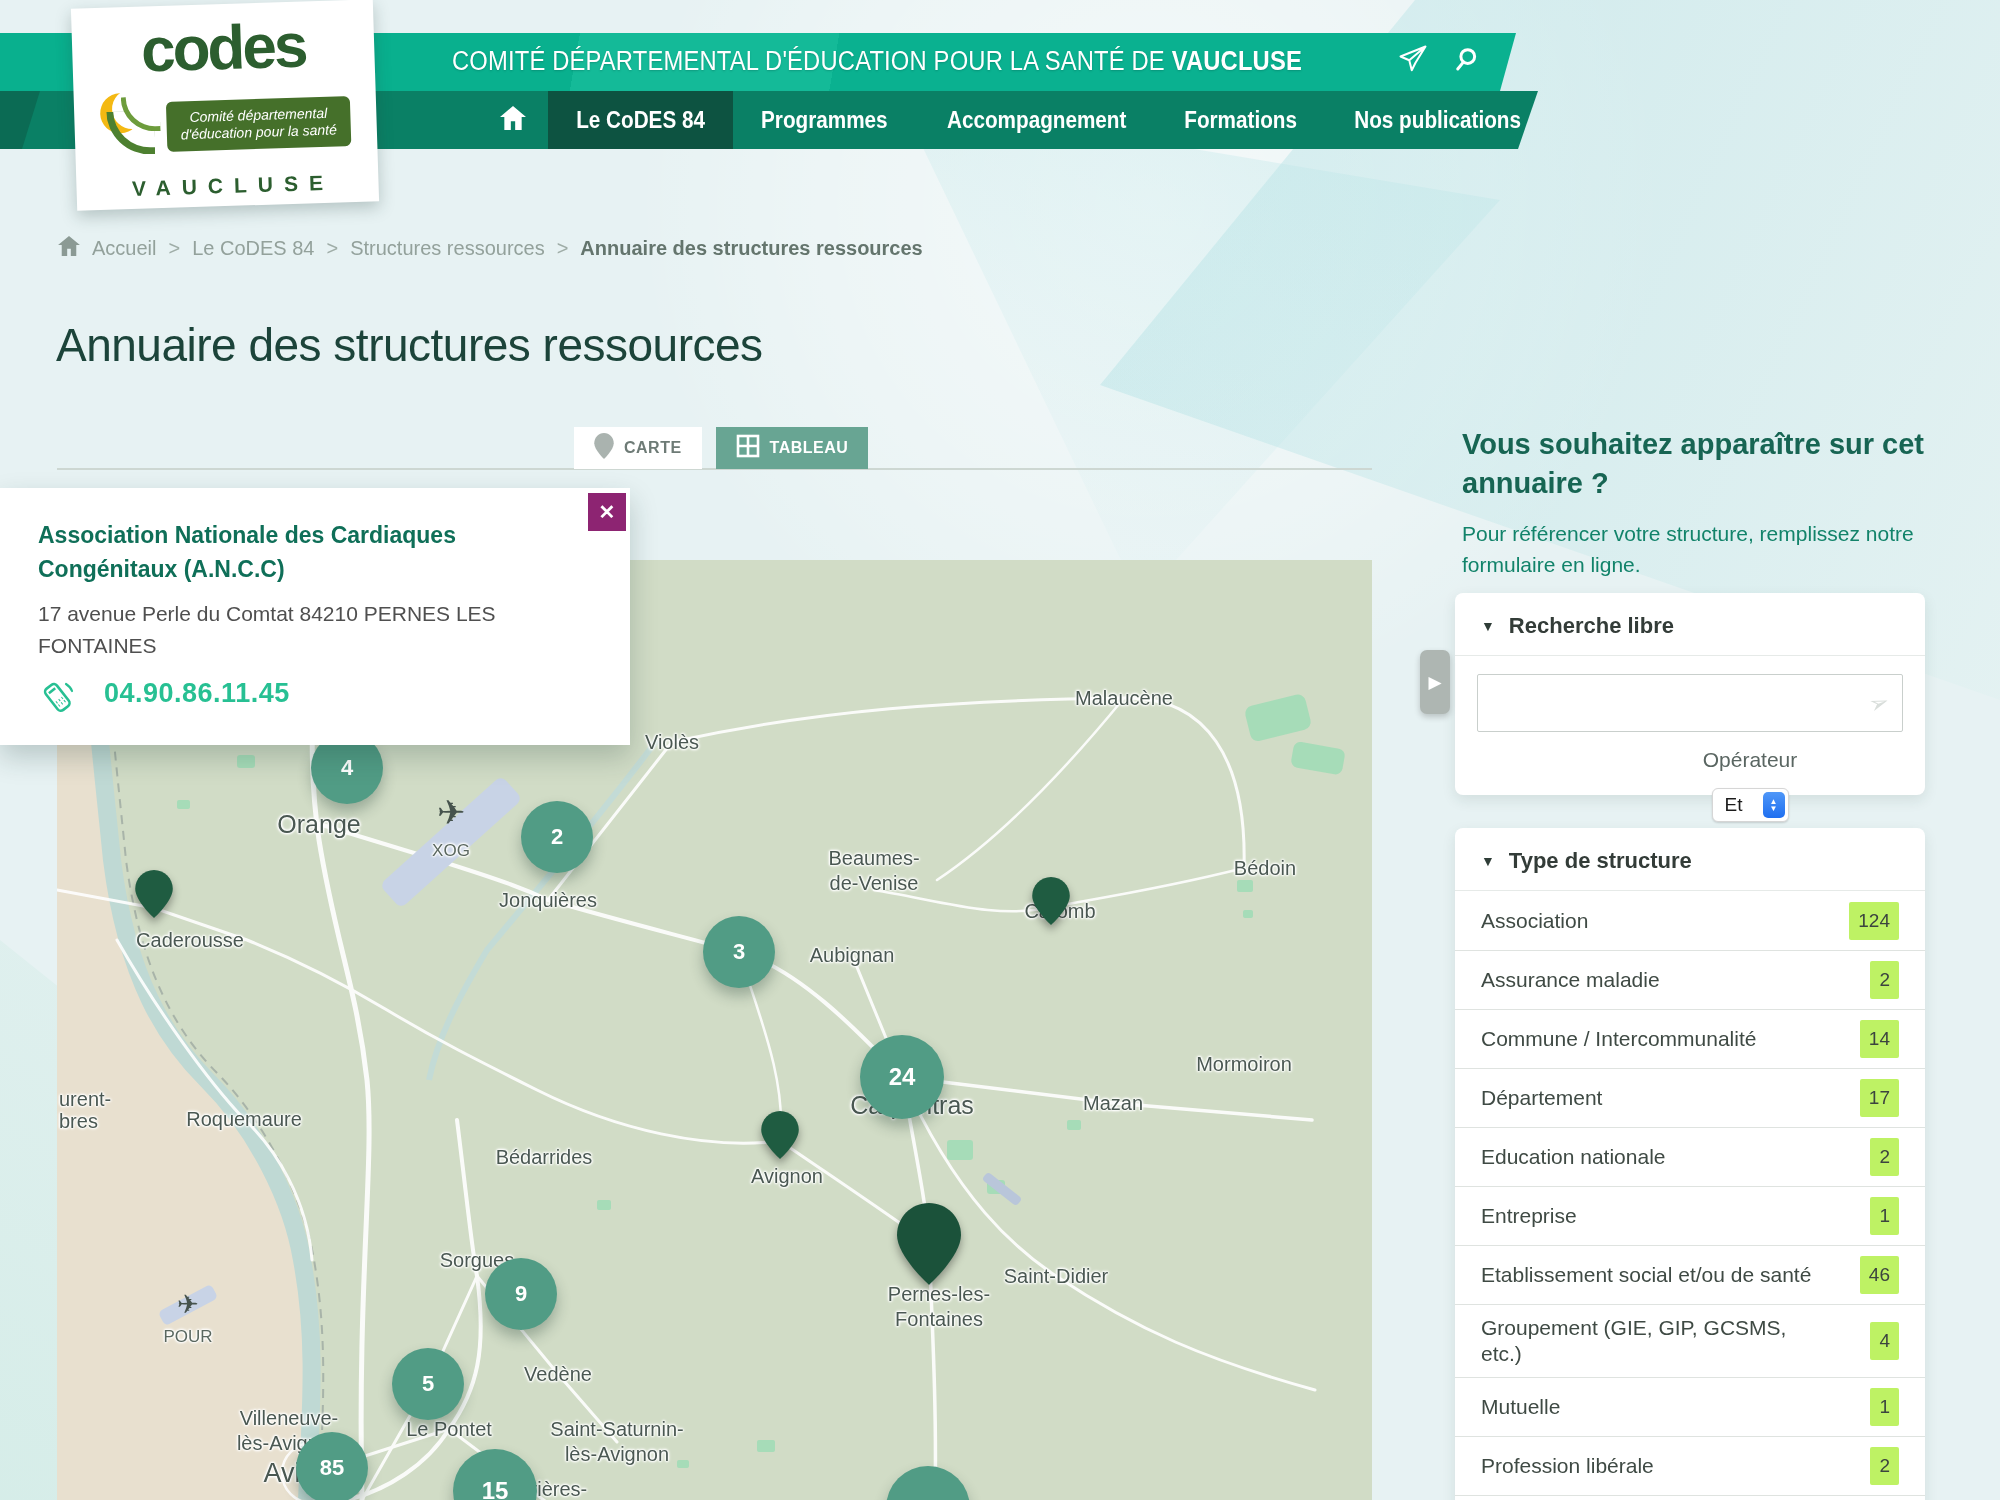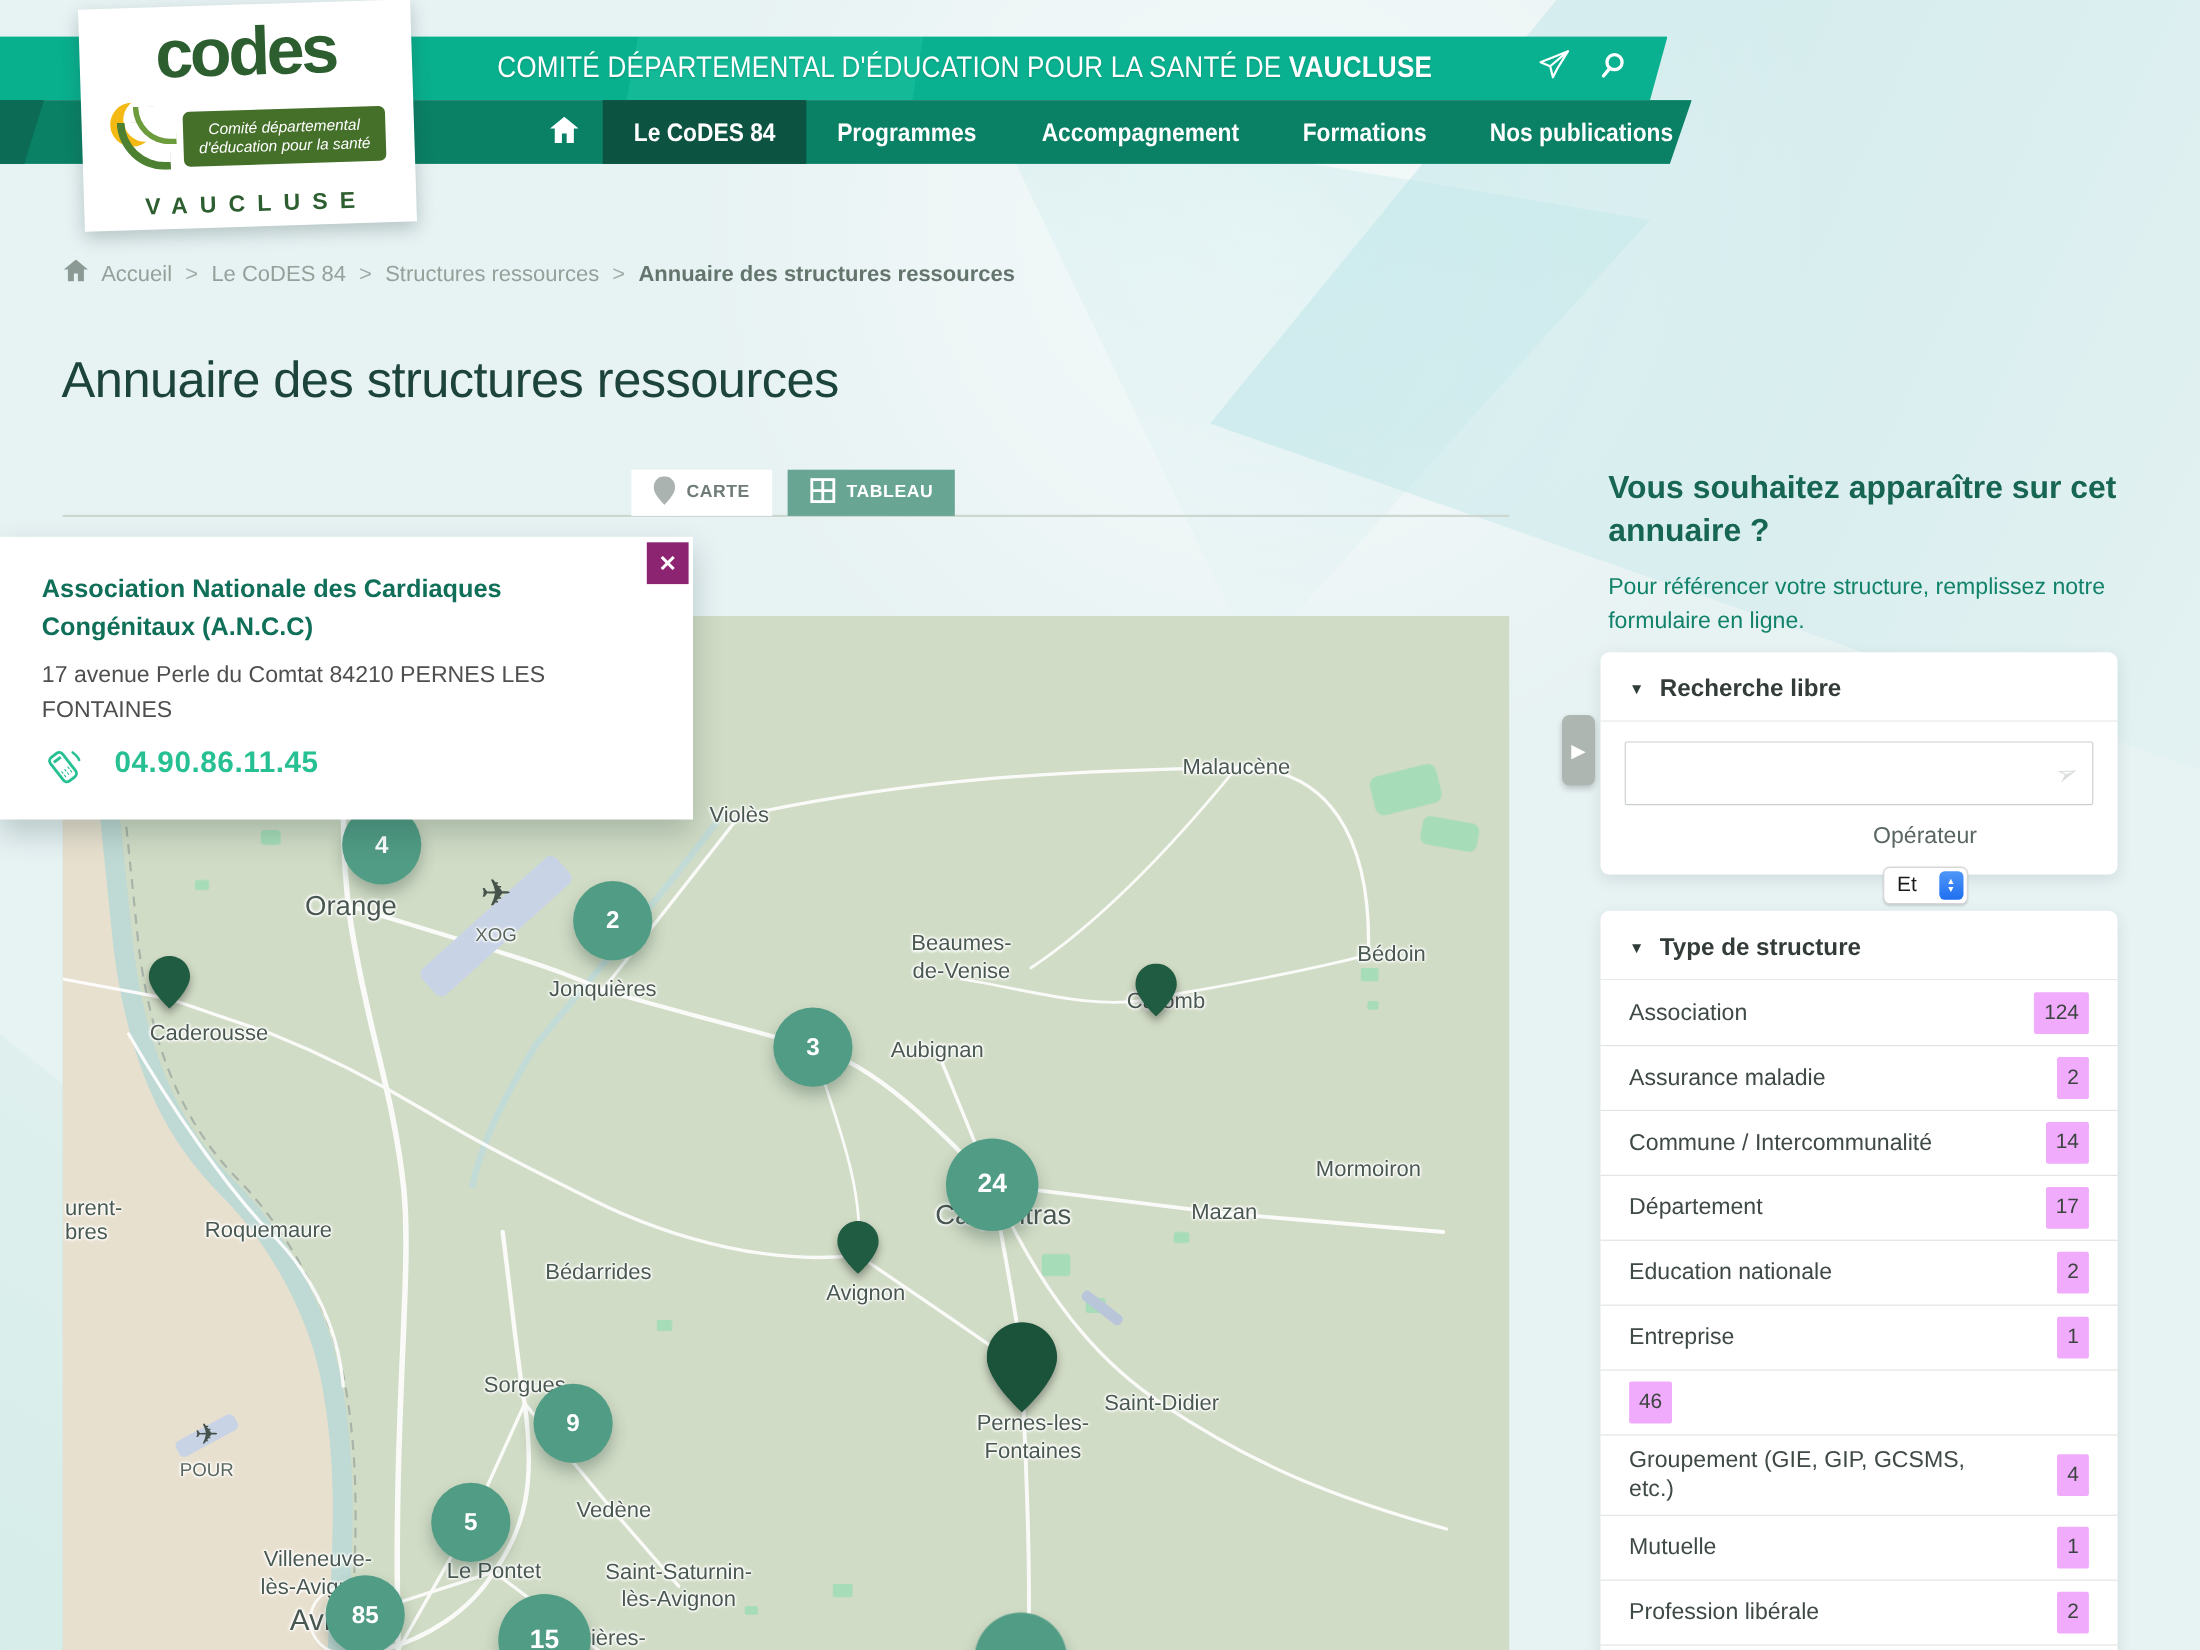--- a/index.html
+++ b/index.html
@@ -144,21 +144,21 @@
     cursor:pointer; }
   .op-select .val { font-size:19px; color:#1b1b1b; min-width:24px; }
   .op-stepper { width:22px; height:26px; border-radius:5px;
     background:linear-gradient(#4f97f8,#1f6ff0); display:flex; flex-direction:column;
     align-items:center; justify-content:center; color:#fff; font-size:8px; line-height:7px; }
   .filter-list { }
   .frow { display:flex; align-items:center; justify-content:space-between; padding:0 26px;
     min-height:59px; cursor:pointer; }
   .frow + .frow { border-top:1px solid #dfe3e0; }
   .frow .flabel { font-size:21px; color:#3f4a44; width:340px; line-height:26px; padding:10px 0; }
-  .frow .fcount { background:#f0abfc; color:#3c443f; font-size:19px; padding:8px 9px; min-width:22px;
+  .frow .fcount { background:#bef264; color:#3c443f; font-size:19px; padding:8px 9px; min-width:22px;
     text-align:center; border-radius:2px; }
 </style>
 </head>
 <body>
 
 <div class="bg-poly bg1"></div>
 <div class="bg-poly bg2"></div>
 <div class="bg-poly bg3"></div>
 <div class="bg-poly bg4"></div>
 
@@ -464,20 +464,21 @@
     </div>
     <div class="frow">
       <span class="flabel">Education nationale</span>
       <span class="fcount">2</span>
     </div>
     <div class="frow">
       <span class="flabel">Entreprise</span>
       <span class="fcount">1</span>
     </div>
     <div class="frow">
+      <span class="flabel">Etablissement social et/ou de santé</span>
       <span class="fcount">46</span>
     </div>
     <div class="frow">
       <span class="flabel">Groupement (GIE, GIP, GCSMS, etc.)</span>
       <span class="fcount">4</span>
     </div>
     <div class="frow">
       <span class="flabel">Mutuelle</span>
       <span class="fcount">1</span>
     </div>

